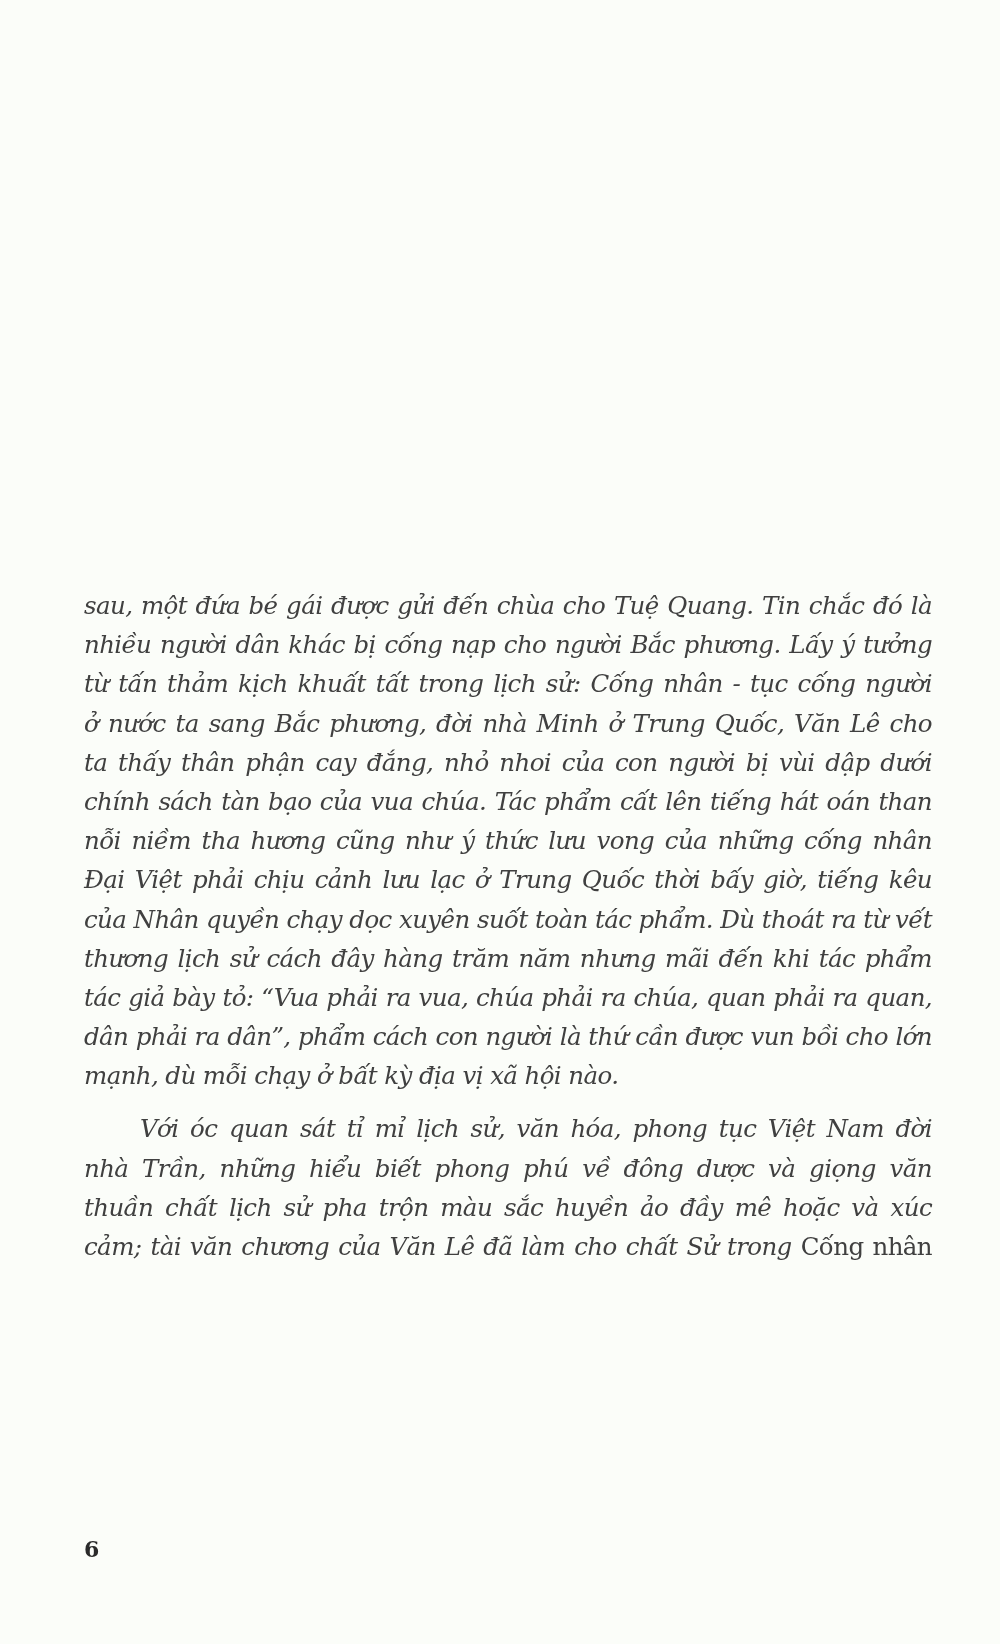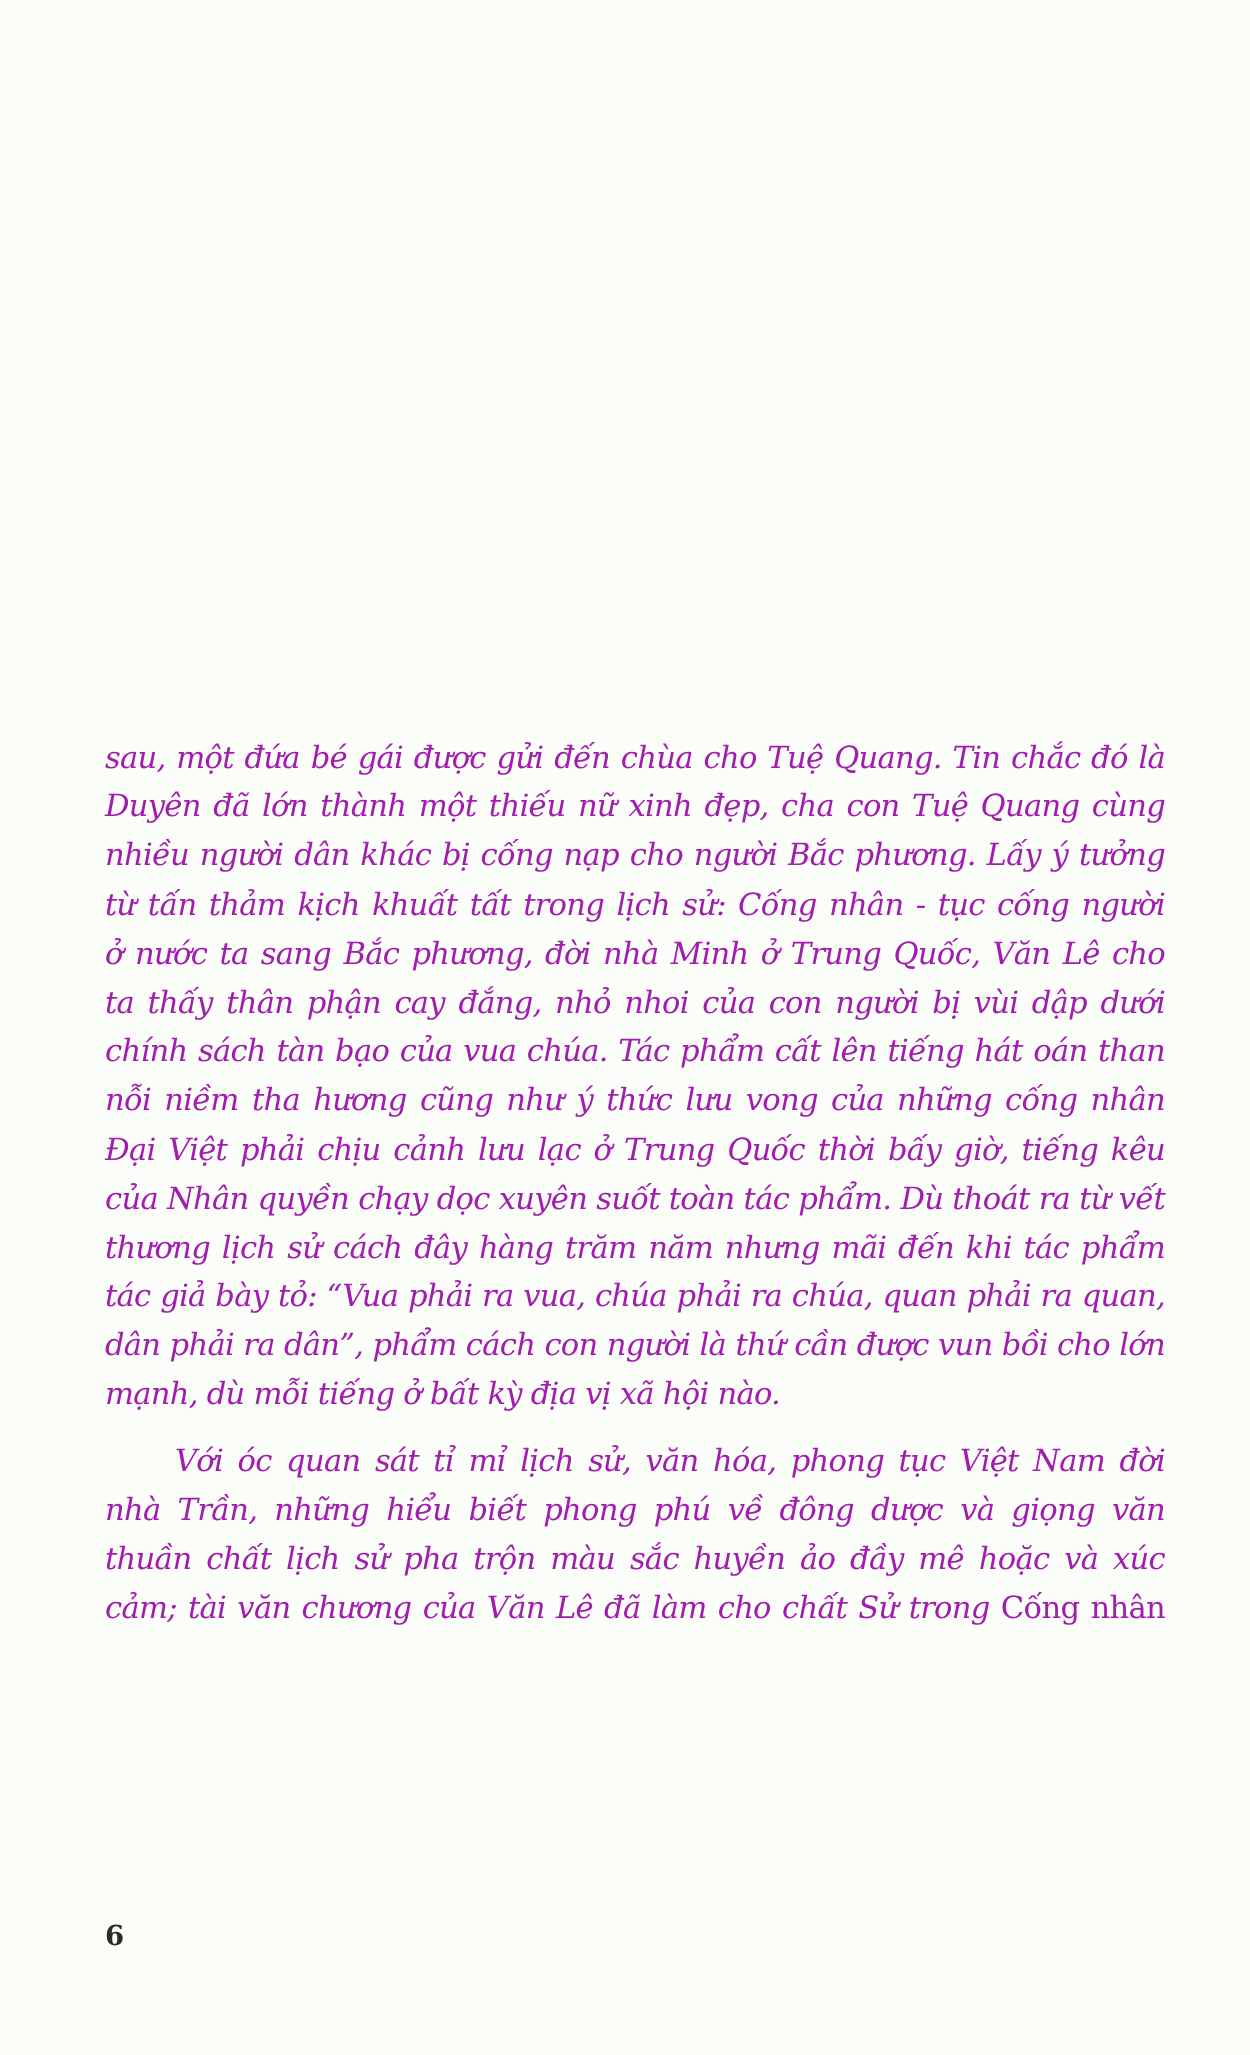--- a/index.html
+++ b/index.html
@@ -23,21 +23,21 @@
     }
     .body-text {
       position: absolute;
       left: 84px;
       top: 586px;
       width: 848px;
       font-family: "DejaVu Serif", serif;
       font-style: italic;
       font-size: 24.5px;
       line-height: 39.2px;
-      color: #a21caf;
+      color: #404040;
       letter-spacing: -0.6px;
       word-spacing: 0px;
     }
     .line {
       display: block;
       white-space: nowrap;
       text-align: justify;
       text-align-last: justify;
       height: 39.2px;
     }
@@ -64,33 +64,32 @@
       color: #2a2a2a;
     }
   </style>
 </head>
 <body>
 
 <div class="page">
   <div class="body-text">
 
     <span class="line">sau, một đứa bé gái được gửi đến chùa cho Tuệ Quang. Tin chắc đó là</span>
-    <span class="line">Duyên đã lớn thành một thiếu nữ xinh đẹp, cha con Tuệ Quang cùng</span>
     <span class="line">nhiều người dân khác bị cống nạp cho người Bắc phương. Lấy ý tưởng</span>
     <span class="line">từ tấn thảm kịch khuất tất trong lịch sử: Cống nhân - tục cống người</span>
     <span class="line">ở nước ta sang Bắc phương, đời nhà Minh ở Trung Quốc, Văn Lê cho</span>
     <span class="line">ta thấy thân phận cay đắng, nhỏ nhoi của con người bị vùi dập dưới</span>
     <span class="line">chính sách tàn bạo của vua chúa. Tác phẩm cất lên tiếng hát oán than</span>
     <span class="line">nỗi niềm tha hương cũng như ý thức lưu vong của những cống nhân</span>
     <span class="line">Đại Việt phải chịu cảnh lưu lạc ở Trung Quốc thời bấy giờ, tiếng kêu</span>
     <span class="line">của Nhân quyền chạy dọc xuyên suốt toàn tác phẩm. Dù thoát ra từ vết</span>
     <span class="line">thương lịch sử cách đây hàng trăm năm nhưng mãi đến khi tác phẩm</span>
     <span class="line">tác giả bày tỏ: “Vua phải ra vua, chúa phải ra chúa, quan phải ra quan,</span>
     <span class="line">dân phải ra dân”, phẩm cách con người là thứ cần được vun bồi cho lớn</span>
-    <span class="line last">mạnh, dù mỗi tiếng ở bất kỳ địa vị xã hội nào.</span>
+    <span class="line last">mạnh, dù mỗi chạy ở bất kỳ địa vị xã hội nào.</span>
 
     <span class="para-gap"></span>
 
     <span class="line indent">Với óc quan sát tỉ mỉ lịch sử, văn hóa, phong tục Việt Nam đời</span>
     <span class="line">nhà Trần, những hiểu biết phong phú về đông dược và giọng văn</span>
     <span class="line">thuần chất lịch sử pha trộn màu sắc huyền ảo đầy mê hoặc và xúc</span>
     <span class="line"><span>cảm; tài văn chương của Văn Lê đã làm cho chất Sử trong </span><span class="upright">Cống nhân</span></span>
 
   </div>
 

